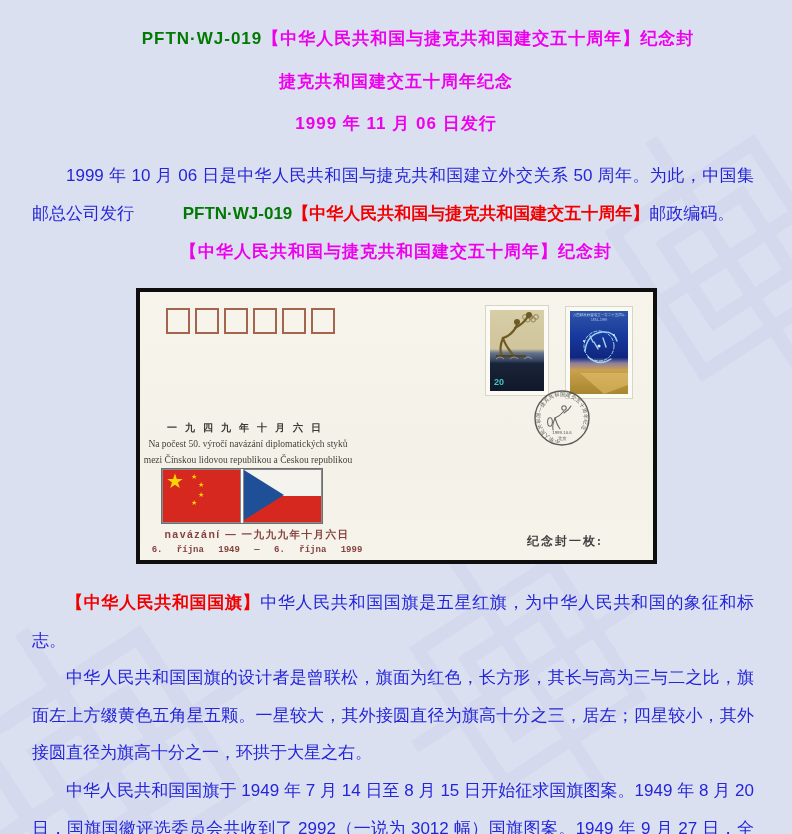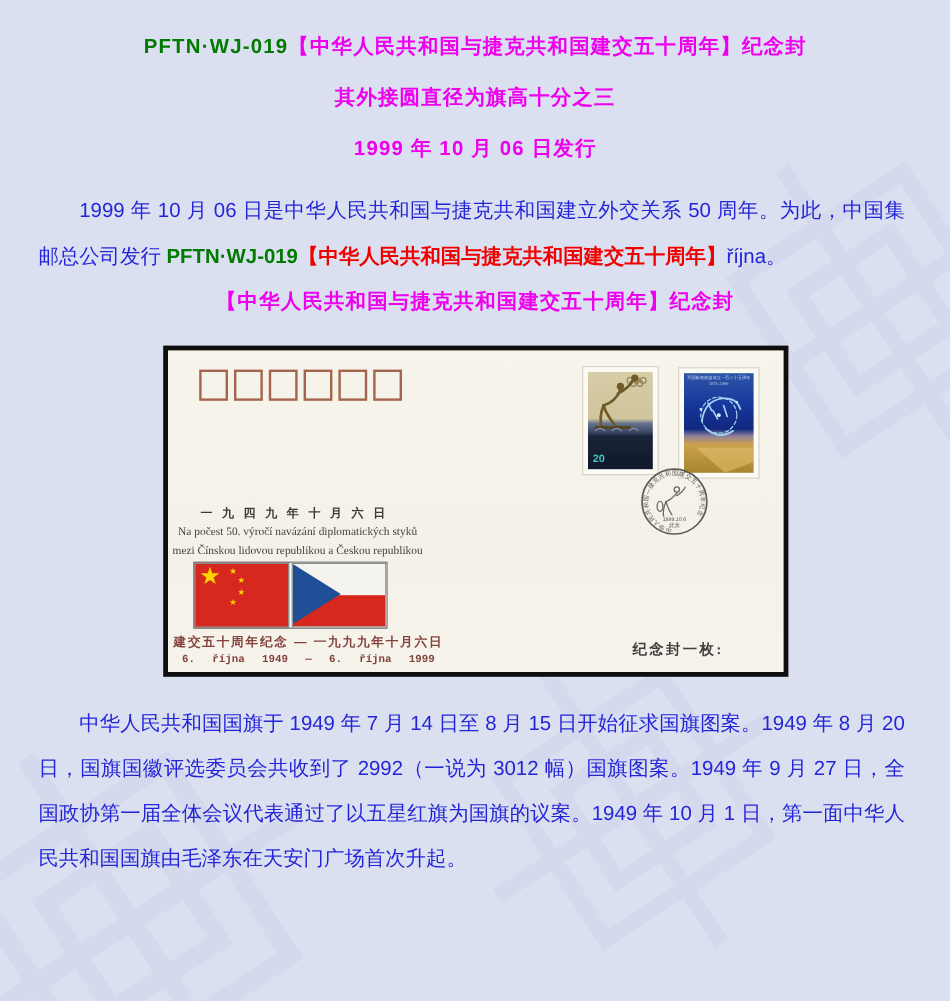--- a/index.html
+++ b/index.html
@@ -6,21 +6,21 @@
   body{
     width:792px;height:834px;position:relative;overflow:hidden;
     background:#dbe0f1;
     font-family:"Liberation Sans","DejaVu Sans",sans-serif;
   }
   
   .wm{position:absolute;z-index:0;opacity:.55;pointer-events:none;}
   
   .title-line{position:absolute;left:0;width:792px;text-align:center;font-weight:bold;
     font-size:17px;z-index:2;letter-spacing:1px;}
-  .c-green{color:#007a00;}
+  .c-green{color:#007a00;margin-left:44px;}
   .c-magenta{color:#ee00ee;}
   .c-red{color:#f20000;font-weight:bold;}
   .c-blue{color:#2525d8;}
   
   .para{position:absolute;left:32px;width:722px;z-index:2;
     font-size:17px;line-height:37.6px;color:#2525d8;text-align:justify;}
   .para p{margin:0;text-indent:2em;}
   
   .envelope-photo{position:absolute;left:136px;top:288px;width:521px;height:276px;
     background:#0e0e0e;z-index:2;}
@@ -90,25 +90,25 @@
 </svg>
 <svg class="wm" style="left:-45px;top:618px;" width="310" height="300" viewBox="0 0 300 300">
   <g fill="none" stroke="#cfd4ea" stroke-width="16" transform="rotate(12 150 150)">
     <path d="M150 15 L285 150 L150 285 L15 150 Z"></path>
     <path d="M150 75 L225 150 L150 225 L75 150 Z"></path>
     <path d="M35 35 L265 265 M265 35 L35 265"></path>
   </g>
 </svg>
 
 <div class="title-line" style="top:27px;"><span class="c-green">PFTN·WJ-019</span><span class="c-magenta">【中华人民共和国与捷克共和国建交五十周年】纪念封</span></div>
-<div class="title-line c-magenta" style="top:70px;">其外接圆直径为旗高十分之三</div>
-<div class="title-line c-magenta" style="top:112px;">1999 年 10 月 06 日发行</div>
+<div class="title-line c-magenta" style="top:70px;">捷克共和国建交五十周年纪念</div>
+<div class="title-line c-magenta" style="top:112px;">1999 年 11 月 06 日发行</div>
 
 <div class="para" style="top:157px;">
-  <p><span class="c-blue">1999 年 10 月 06 日是中华人民共和国与捷克共和国建立外交关系 50 周年。为此，中国集邮总公司发行 </span><span class="c-green" style="font-weight:bold;">PFTN·WJ-019</span><span class="c-red">【中华人民共和国与捷克共和国建交五十周年】</span><span class="c-blue">října。</span></p>
+  <p><span class="c-blue">1999 年 10 月 06 日是中华人民共和国与捷克共和国建立外交关系 50 周年。为此，中国集邮总公司发行 </span><span class="c-green" style="font-weight:bold;">PFTN·WJ-019</span><span class="c-red">【中华人民共和国与捷克共和国建交五十周年】</span><span class="c-blue">邮政编码。</span></p>
 </div>
 
 <div class="title-line c-magenta" style="top:240px;">【中华人民共和国与捷克共和国建交五十周年】纪念封</div>
 
 <div class="envelope-photo">
   <div class="envelope">
 
     <div class="pc-boxes">
       <div class="pc-box"></div>
       <div class="pc-box"></div>
@@ -129,21 +129,21 @@
         <span class="star-s" style="left:35px;top:11px;">★</span>
         <span class="star-s" style="left:35px;top:21px;">★</span>
         <span class="star-s" style="left:28px;top:29px;">★</span>
       </div>
       <div class="flag flag-cz">
         <div class="cz-red"></div>
         <div class="cz-tri"></div>
       </div>
     </div>
 
-    <div class="env-date env-date-cn">建交五十周年纪念 — 一九九九年十月六日</div>
+    <div class="env-date env-date-cn">navázání — 一九九九年十月六日</div>
     <div class="env-date env-date-cz">6. října 1949 — 6. října 1999</div>
 
     <div class="stamp stamp1">
       <div class="stamp-inner">
         <svg width="54" height="81" viewBox="0 0 54 81">
           <g fill="none" stroke="#8a7f55" stroke-width="0.9">
             <circle cx="35" cy="7" r="2.4"></circle>
               <circle cx="40.5" cy="7" r="2.4"></circle>
               <circle cx="46" cy="7" r="2.4"></circle>
             <circle cx="37.7" cy="9.6" r="2.4"></circle>
@@ -202,14 +202,16 @@
       </g>
       <text x="29" y="45" font-size="4.4" fill="#55544f" text-anchor="middle">1999.10.6</text>
       <text x="29" y="50.5" font-size="4.6" fill="#55544f" text-anchor="middle">北京</text>
     </svg>
 
     <div class="postcode">纪念封一枚:</div>
   </div>
 </div>
 
 <div class="para" style="top:584px;">
+  <p><span class="c-red">【中华人民共和国国旗】</span><span class="c-blue">中华人民共和国国旗是五星红旗，为中华人民共和国的象征和标志。</span></p>
+  <p class="c-blue">中华人民共和国国旗的设计者是曾联松，旗面为红色，长方形，其长与高为三与二之比，旗面左上方缀黄色五角星五颗。一星较大，其外接圆直径为旗高十分之三，居左；四星较小，其外接圆直径为旗高十分之一，环拱于大星之右。</p>
   <p class="c-blue">中华人民共和国国旗于 1949 年 7 月 14 日至 8 月 15 日开始征求国旗图案。1949 年 8 月 20 日，国旗国徽评选委员会共收到了 2992（一说为 3012 幅）国旗图案。1949 年 9 月 27 日，全国政协第一届全体会议代表通过了以五星红旗为国旗的议案。1949 年 10 月 1 日，第一面中华人民共和国国旗由毛泽东在天安门广场首次升起。</p>
 </div>
 
 </body></html>

